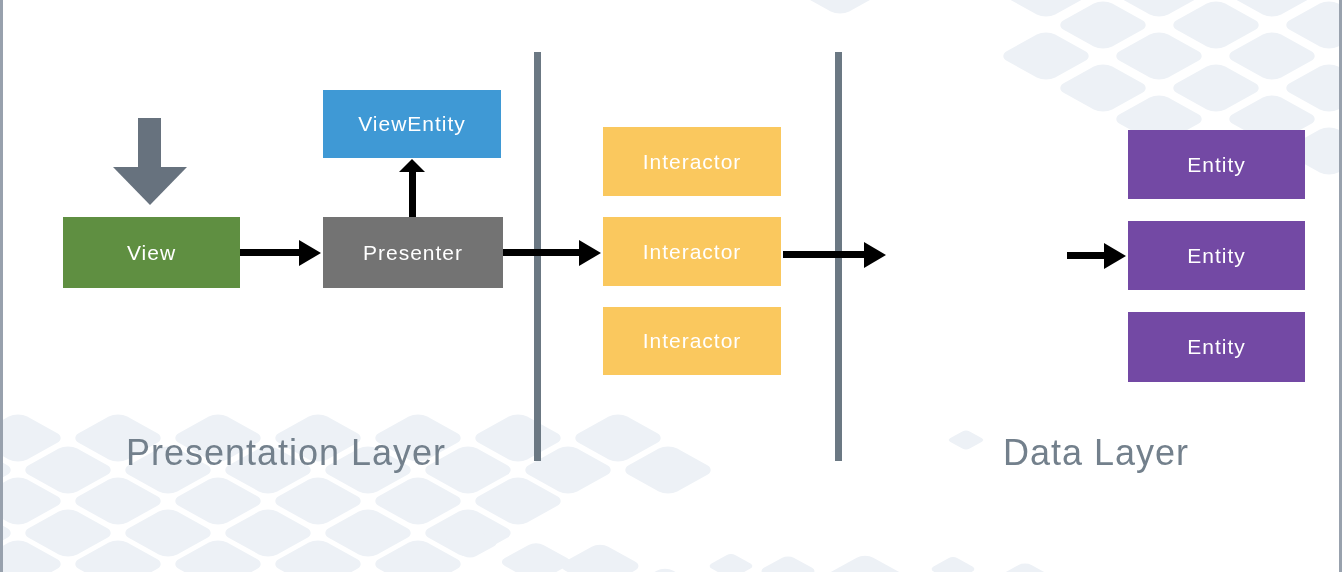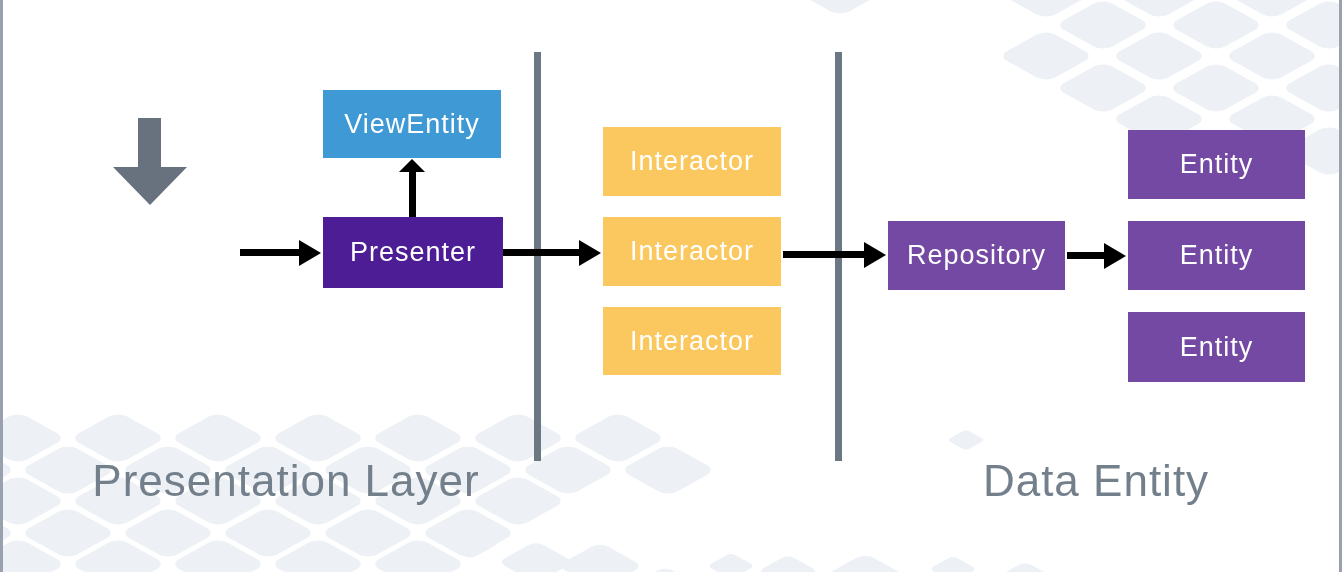--- a/index.html
+++ b/index.html
@@ -19,21 +19,21 @@
     width:68px;height:68px;
     background:var(--pattern,#edf1f6);
     border-radius:13px;
     transform:translate(-50%,-50%) scale(var(--s,1)) scale(1,0.55) rotate(45deg);
   }
   
   .node {
     position:absolute;
     display:flex;align-items:center;justify-content:center;
     color:var(--node-text,#fff);
-    font-size:27px;letter-spacing:1px;
+    font-size:21px;letter-spacing:1px;
   }
   
   .shaft-h {position:absolute;height:7px;background:var(--arrow-black,#000);}
   .head-right {position:absolute;width:0;height:0;
     border-top:13px solid transparent;border-bottom:13px solid transparent;
     border-left:22px solid var(--arrow-black,#000);}
   .shaft-v {position:absolute;width:7px;background:var(--arrow-black,#000);}
   .head-up {position:absolute;width:0;height:0;
     border-left:13px solid transparent;border-right:13px solid transparent;
     border-bottom:13px solid var(--arrow-black,#000);}
@@ -42,22 +42,22 @@
     background:var(--arrow-gray,#67727e);}
   .gray-head {position:absolute;left:110px;top:167px;width:0;height:0;
     border-left:37px solid transparent;border-right:37px solid transparent;
     border-top:38px solid var(--arrow-gray,#67727e);}
   
   .divider {position:absolute;top:52px;width:7px;height:409px;
     background:var(--divider-gray,#6b7883);}
   
   .ui-label {position:absolute;left:42px;top:85px;
     font-size:27px;letter-spacing:1px;color:var(--ui-label,#7b8590);}
-  .layer-label {position:absolute;top:456px;width:420px;text-align:center;
-    font-size:44px;letter-spacing:1px;color:var(--layer-label,#73808c);font-weight:300;}
+  .layer-label {position:absolute;top:432px;width:420px;text-align:center;
+    font-size:36px;letter-spacing:1px;color:var(--layer-label,#73808c);font-weight:300;}
 </style>
 </head>
 <body>
 
 <div class="stage">
 
   <div id="bg-pattern">
       <div class="dia" style="left: 837px; top: -10px; --s: 1;"></div>
       <div class="dia" style="left: 1043px; top: -7px; --s: 1;"></div>
       <div class="dia" style="left: 1156px; top: -7px; --s: 1;"></div>
@@ -117,40 +117,40 @@
       <div class="dia" style="left: 1022px; top: 580px; --s: 0.7;"></div>
       <div class="dia" style="left: 963px; top: 440px; --s: 0.4;"></div>
     </div>
 
   <div class="gray-shaft"></div>
   <div class="gray-head"></div>
 
   <div class="divider" style="left:531px"></div>
   <div class="divider" style="left:832px"></div>
 
-  <div class="node" style="left: 320px; top: 217px; width: 180px; height: 71px; background: #4c1d95;">
+  <div class="node" style="left: 60px; top: 217px; width: 177px; height: 71px; background: rgb(95, 143, 65);">
+    <span>View</span>
+  </div>
+  <div class="node" style="left: 320px; top: 217px; width: 180px; height: 71px; background: #737373;">
     <span>Presenter</span>
   </div>
   <div class="node" style="left: 320px; top: 90px; width: 178px; height: 68px; background: rgb(63, 153, 213);">
     <span>ViewEntity</span>
   </div>
 
   <div class="node" style="left: 600px; top: 127px; width: 178px; height: 69px; background: rgb(250, 200, 94);">
     <span>Interactor</span>
   </div>
   <div class="node" style="left: 600px; top: 217px; width: 178px; height: 69px; background: rgb(250, 200, 94);">
     <span>Interactor</span>
   </div>
   <div class="node" style="left: 600px; top: 307px; width: 178px; height: 68px; background: rgb(250, 200, 94);">
     <span>Interactor</span>
   </div>
 
-  <div class="node" style="left: 885px; top: 221px; width: 177px; height: 69px; background: rgb(115, 73, 164);">
-    <span>Repository</span>
-  </div>
   <div class="node" style="left: 1125px; top: 130px; width: 177px; height: 69px; background: rgb(115, 73, 164);">
     <span>Entity</span>
   </div>
   <div class="node" style="left: 1125px; top: 221px; width: 177px; height: 69px; background: rgb(115, 73, 164);">
     <span>Entity</span>
   </div>
   <div class="node" style="left: 1125px; top: 312px; width: 177px; height: 70px; background: rgb(115, 73, 164);">
     <span>Entity</span>
   </div>
 
@@ -163,15 +163,15 @@
   <div class="shaft-h" style="left:780px;top:251px;width:81px"></div>
   <div class="head-right" style="left:861px;top:241.5px"></div>
 
   <div class="shaft-h" style="left:1064px;top:252px;width:37px"></div>
   <div class="head-right" style="left:1101px;top:242.5px"></div>
 
   <div class="shaft-v" style="left:406px;top:172px;height:45px"></div>
   <div class="head-up" style="left:396px;top:159px"></div>
 
   <div class="layer-label" style="left:73px">Presentation Layer</div>
-  <div class="layer-label" style="left:883px">Data Entity</div>
+  <div class="layer-label" style="left:883px">Data Layer</div>
 
 </div>
 
 </body></html>

